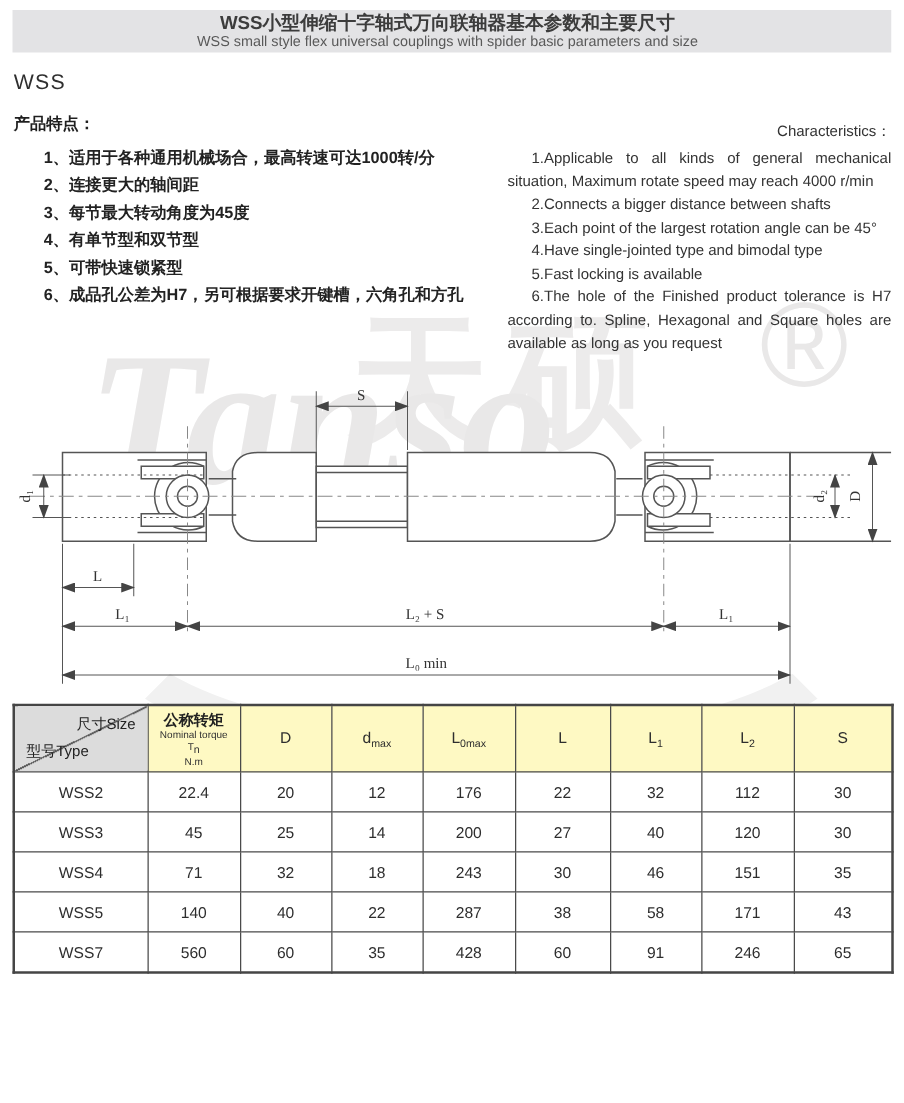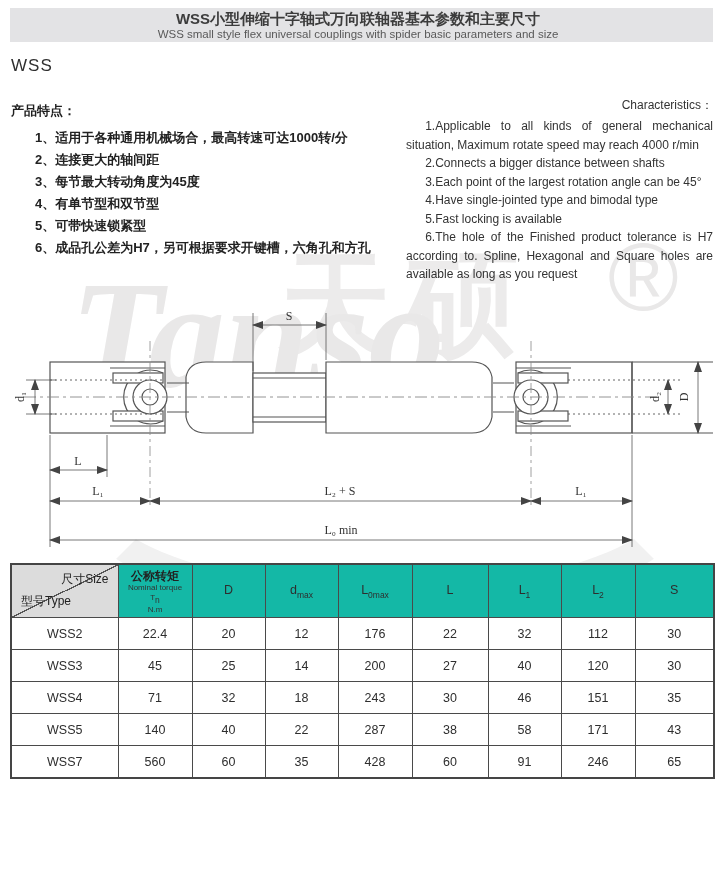--- a/index.html
+++ b/index.html
@@ -5,21 +5,21 @@
   html,body{margin:0;padding:0;background:#ffffff;}
   .page{position:relative;width:723px;height:882px;background:#fff;overflow:hidden;
         font-family:"Liberation Sans",sans-serif;color:#2e2e2e;}
   
   .titlebar{position:absolute;left:10px;top:8px;width:703px;height:34px;background:#e3e3e5;
             box-sizing:border-box;padding:2px 7px 0 0;text-align:center;z-index:1;}
   .title-cn{font-size:15px;font-weight:bold;color:#3c3c3c;line-height:17px;}
   .title-en{font-size:11.5px;color:#595959;line-height:14px;}
   .series{position:absolute;left:11px;top:56px;font-size:17px;letter-spacing:1px;color:#2f2f2f;z-index:1;}
   
-  .features{position:absolute;left:11px;top:102px;width:385px;z-index:1;}
+  .features{position:absolute;left:11px;top:90px;width:385px;z-index:1;}
   .features .hd{font-size:13px;font-weight:bold;color:#1f1f1f;margin-bottom:7px;}
   .features .it{font-size:13px;font-weight:600;color:#222;margin:0 0 0 24px;line-height:22px;white-space:nowrap;}
   .chars{position:absolute;left:406px;top:97px;width:307px;z-index:1;}
   .chars .hd{font-size:12px;color:#333;margin-bottom:3px;text-align:right;}
   .chars .it{font-size:12px;color:#333;line-height:18.5px;text-align:justify;text-indent:1.6em;margin:0;}
   
   .watermark{position:absolute;inset:0;z-index:0;pointer-events:none;}
   .wm-cjk{position:absolute;left:280px;top:230px;font-size:112px;font-weight:bold;color:#ecebeb;letter-spacing:14px;}
   .wm-latin{position:absolute;left:70px;top:248px;font-size:152px;font-weight:bold;font-style:italic;
             color:#e9e8e8;font-family:"Liberation Serif",serif;}
@@ -28,21 +28,21 @@
              border:30px solid transparent;border-bottom-color:#f1f1f1;}
   
   .drawing{position:absolute;left:10px;top:295px;width:703px;height:265px;z-index:1;}
   .drawing text{font-family:"Liberation Serif",serif;font-size:12px;fill:#333;}
   
   .tablewrap{position:absolute;left:10px;top:563px;z-index:1;}
   table.spec{border-collapse:collapse;table-layout:fixed;width:703px;border:2px solid #454545;}
   table.spec th,table.spec td{border:1px solid #4a4a4a;text-align:center;vertical-align:middle;
       padding:0;font-size:12.5px;color:#2e2e2e;}
   table.spec td{height:31px;background:#fff;}
-  table.spec thead th{height:52px;background:#14b8a6;font-weight:normal;}
+  table.spec thead th{height:52px;background:#fef9c3;font-weight:normal;}
   th.diag{position:relative;background:#dcdcdc linear-gradient(to bottom right,
           transparent 49.3%, #555 49.3%, #555 50.7%, transparent 50.7%) !important;}
   th.diag .dt{position:absolute;top:6px;right:9px;font-size:12px;color:#222;margin-left:33px;}
   th.diag .db{position:absolute;bottom:7px;left:9px;font-size:12px;color:#222;}
   th.torq .t-cn{font-size:12px;font-weight:bold;color:#222;line-height:14px;margin-top:2px;}
   th.torq .t-en,th.torq .t-sym,th.torq .t-unit{font-size:8px;color:#333;line-height:9.5px;}
   th.colh{font-size:13.5px;color:#222;}
   th.colh sub,th.torq sub{font-size:8.5px;}
   
   .notes{position:absolute;left:11px;top:840px;width:702px;z-index:1;}

